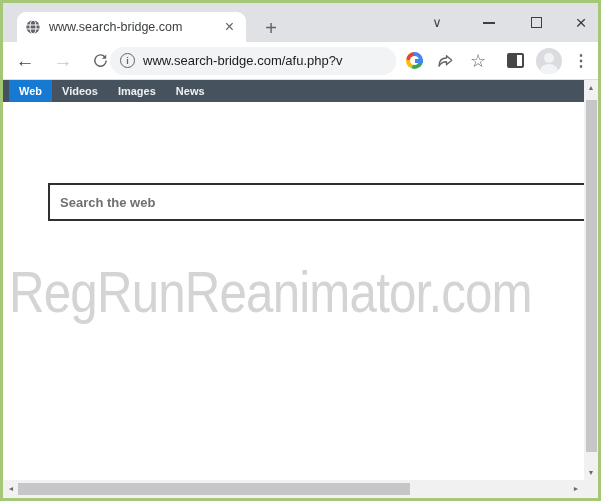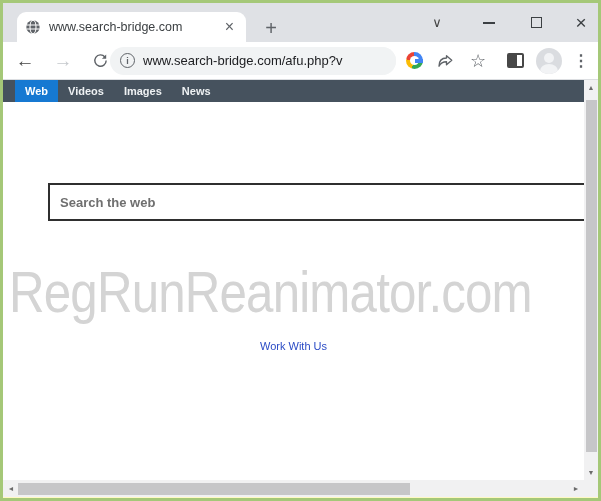--- a/index.html
+++ b/index.html
@@ -69,21 +69,21 @@
     background: linear-gradient(to right, #474747 0 62%, #fff 62%); }
   .avatar { left: 532px; width: 27px; }
   .av-circle { position: relative; width: 26px; height: 26px; border-radius: 50%; background: #dadce0; overflow: hidden; }
   .av-head { position: absolute; left: 8px; top: 5px; width: 10px; height: 10px; border-radius: 50%; background: #f2f3f5; }
   .av-body { position: absolute; left: 4px; top: 16px; width: 18px; height: 14px; border-radius: 50%; background: #f2f3f5; }
   .menu { left: 566px; width: 24px; font-size: 16px; font-weight: bold; color: #5f6368; }
   
   .content { position: relative; height: 417px; background: #fff; overflow: hidden; }
   .navbar {
     height: 22px; width: calc(100% - 14px); background: #46525e;
-    display: flex; align-items: stretch; padding-left: 12px;
+    display: flex; align-items: stretch; padding-left: 6px;
   }
   .nav-item { font-size: 11px; font-weight: bold; color: #eef1f3;
     display: flex; align-items: center; padding: 0 10px; }
   .nav-item.active { background: #1679d2; color: #fff; }
   .search-input {
     position: absolute; left: 45px; top: 103px; width: 600px; height: 38px;
     border: 2px solid #2f2f2f; font-size: 13px; font-weight: 600; color: #333;
     padding: 0 10px; font-family: "Liberation Sans", sans-serif; outline: none; background: #fff;
   }
   .search-input::placeholder { color: #6f6f6f; opacity: 1; }
@@ -189,23 +189,20 @@
       <span class="nav-item">Videos</span>
       <span class="nav-item">Images</span>
       <span class="nav-item">News</span>
     </div>
 
     <input class="search-input" type="text" placeholder="Search the web" style="">
 
     <div class="watermark">RegRunReanimator.com</div>
 
 
-    <div class="work-link-row">
-      <a class="work-link" href="#">Work With Us</a>
-    </div>
 
     <div class="vscroll">
       <span class="arrow v-up">▲</span>
       <span class="vthumb"></span>
       <span class="arrow v-down">▼</span>
     </div>
     <div class="hscroll">
       <span class="arrow h-left">◄</span>
       <span class="hthumb"></span>
       <span class="arrow h-right">►</span>

